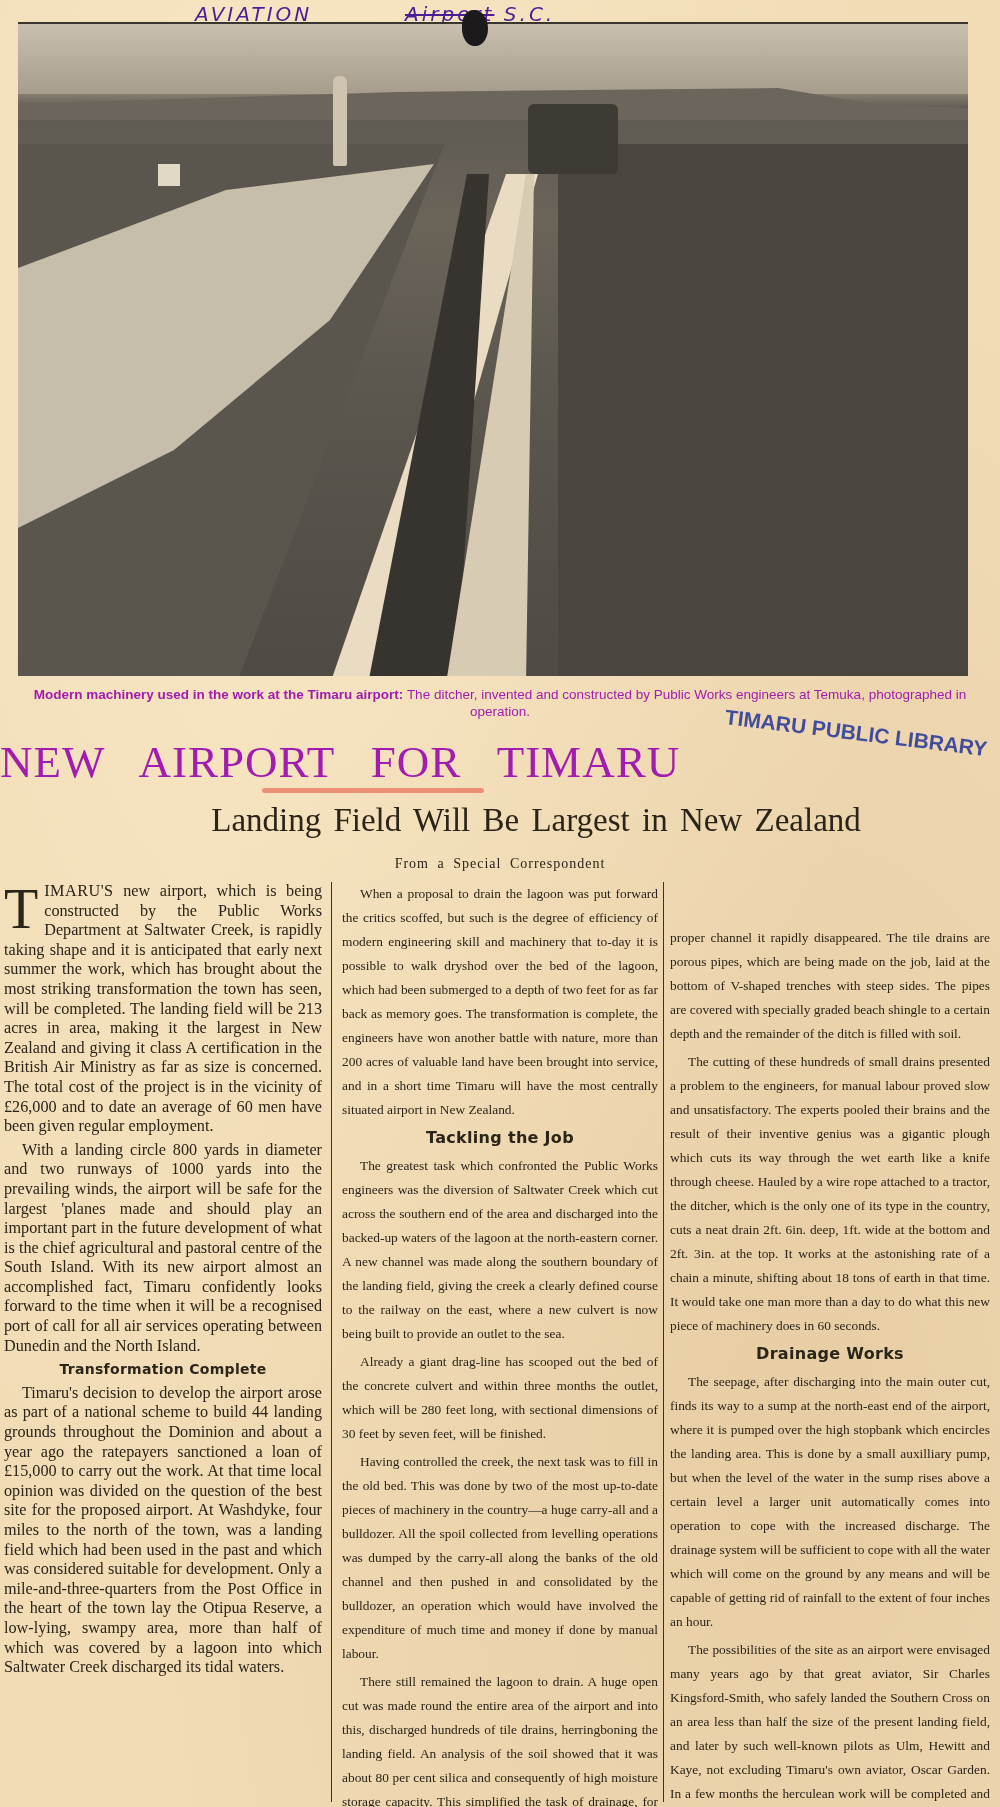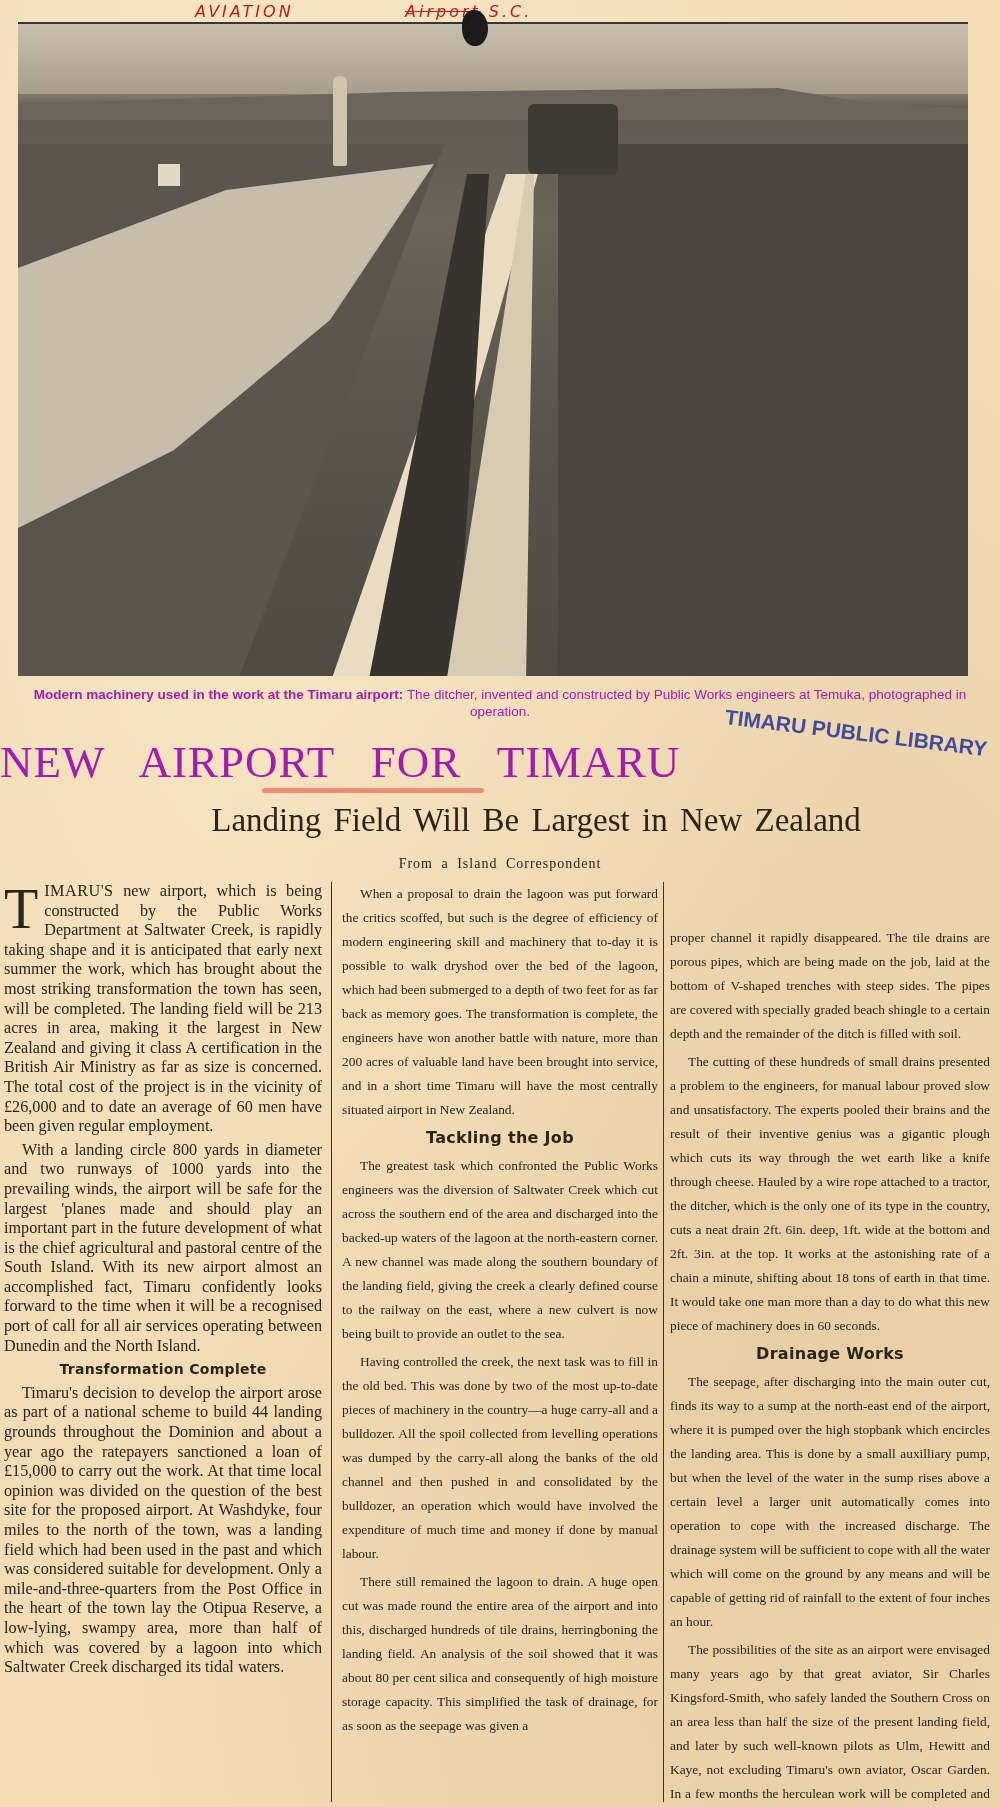--- a/index.html
+++ b/index.html
@@ -7,21 +7,21 @@
     width:1000px; height:1807px; overflow:hidden;
     background:#f1dcb6;
     background-image: radial-gradient(ellipse at 30% 20%, rgba(255,240,210,0.5), rgba(0,0,0,0) 60%),
                       radial-gradient(ellipse at 80% 80%, rgba(200,160,110,0.25), rgba(0,0,0,0) 60%);
     font-family:"DejaVu Serif", serif;
     color:#2b2418;
     position:relative;
   }
   .handwriting {
     position:absolute; top:2px; font-family:"DejaVu Sans", sans-serif;
-    color:#b91c1c; font-size:16px; font-style:italic; letter-spacing:3px;
+    color:#4c1d95; font-size:20px; font-style:italic; letter-spacing:3px;
   }
   .hw-aviation { left:195px; }
   .hw-sc { left:405px; }
   .hw-sc .struck { text-decoration:line-through; }
   .hw-underline {
     position:absolute; left:420px; top:42px; width:225px; height:3px;
     background:#2d3c8c; border-radius:2px; transform:rotate(1deg);
   }
   .ink-blot {
     position:absolute; left:462px; top:10px; width:26px; height:36px;
@@ -129,39 +129,40 @@
 <div class="caption">
   <b>Modern machinery used in the work at the Timaru airport:</b>
   <span>The ditcher, invented and constructed by Public Works engineers at Temuka, photographed in operation.</span>
 </div>
 
 <div class="stamp">TIMARU PUBLIC LIBRARY</div>
 
 <div class="headline">NEW AIRPORT FOR TIMARU</div>
 <div class="red-underline"></div>
 <div class="subhead">Landing Field Will Be Largest in New Zealand</div>
-<div class="byline">From a Island Correspondent</div>
+<div class="byline">From a Special Correspondent</div>
 
 <div class="columns">
   <div class="rule rule1"></div>
   <div class="rule rule2"></div>
 
   <div class="col col1">
     <p class="first">
       <span class="dropcap">T</span><span class="lead-caps">IMARU'S</span><span> new airport, which is being constructed by the Public Works Department at Saltwater Creek, is rapidly taking shape and it is anticipated that early next summer the work, which has brought about the most striking transformation the town has seen, will be completed. The landing field will be 213 acres in area, making it the largest in New Zealand and giving it class A certification in the British Air Ministry as far as size is concerned. The total cost of the project is in the vicinity of £26,000 and to date an average of 60 men have been given regular employment.</span>
     </p>
     <p>With a landing circle 800 yards in diameter and two runways of 1000 yards into the prevailing winds, the airport will be safe for the largest 'planes made and should play an important part in the future development of what is the chief agricultural and pastoral centre of the South Island. With its new airport almost an accomplished fact, Timaru confidently looks forward to the time when it will be a recognised port of call for all air services operating between Dunedin and the North Island.</p>
     <p class="section-head">Transformation Complete</p>
     <p>Timaru's decision to develop the airport arose as part of a national scheme to build 44 landing grounds throughout the Dominion and about a year ago the ratepayers sanctioned a loan of £15,000 to carry out the work. At that time local opinion was divided on the question of the best site for the proposed airport. At Washdyke, four miles to the north of the town, was a landing field which had been used in the past and which was considered suitable for development. Only a mile-and-three-quarters from the Post Office in the heart of the town lay the Otipua Reserve, a low-lying, swampy area, more than half of which was covered by a lagoon into which Saltwater Creek discharged its tidal waters.</p>
   </div>
 
   <div class="col col2">
     <p>When a proposal to drain the lagoon was put forward the critics scoffed, but such is the degree of efficiency of modern engineering skill and machinery that to-day it is possible to walk dryshod over the bed of the lagoon, which had been submerged to a depth of two feet for as far back as memory goes. The transformation is complete, the engineers have won another battle with nature, more than 200 acres of valuable land have been brought into service, and in a short time Timaru will have the most centrally situated airport in New Zealand.</p>
     <p class="section-head">Tackling the Job</p>
     <p>The greatest task which confronted the Public Works engineers was the diversion of Saltwater Creek which cut across the southern end of the area and discharged into the backed-up waters of the lagoon at the north-eastern corner. A new channel was made along the southern boundary of the landing field, giving the creek a clearly defined course to the railway on the east, where a new culvert is now being built to provide an outlet to the sea.</p>
+    <p>Already a giant drag-line has scooped out the bed of the concrete culvert and within three months the outlet, which will be 280 feet long, with sectional dimensions of 30 feet by seven feet, will be finished.</p>
     <p>Having controlled the creek, the next task was to fill in the old bed. This was done by two of the most up-to-date pieces of machinery in the country—a huge carry-all and a bulldozer. All the spoil collected from levelling operations was dumped by the carry-all along the banks of the old channel and then pushed in and consolidated by the bulldozer, an operation which would have involved the expenditure of much time and money if done by manual labour.</p>
     <p>There still remained the lagoon to drain. A huge open cut was made round the entire area of the airport and into this, discharged hundreds of tile drains, herringboning the landing field. An analysis of the soil showed that it was about 80 per cent silica and consequently of high moisture storage capacity. This simplified the task of drainage, for as soon as the seepage was given a</p>
   </div>
 
   <div class="col col3">
     <p class="first">proper channel it rapidly disappeared. The tile drains are porous pipes, which are being made on the job, laid at the bottom of V-shaped trenches with steep sides. The pipes are covered with specially graded beach shingle to a certain depth and the remainder of the ditch is filled with soil.</p>
     <p>The cutting of these hundreds of small drains presented a problem to the engineers, for manual labour proved slow and unsatisfactory. The experts pooled their brains and the result of their inventive genius was a gigantic plough which cuts its way through the wet earth like a knife through cheese. Hauled by a wire rope attached to a tractor, the ditcher, which is the only one of its type in the country, cuts a neat drain 2ft. 6in. deep, 1ft. wide at the bottom and 2ft. 3in. at the top. It works at the astonishing rate of a chain a minute, shifting about 18 tons of earth in that time. It would take one man more than a day to do what this new piece of machinery does in 60 seconds.</p>
     <p class="section-head">Drainage Works</p>
     <p>The seepage, after discharging into the main outer cut, finds its way to a sump at the north-east end of the airport, where it is pumped over the high stopbank which encircles the landing area. This is done by a small auxilliary pump, but when the level of the water in the sump rises above a certain level a larger unit automatically comes into operation to cope with the increased discharge. The drainage system will be sufficient to cope with all the water which will come on the ground by any means and will be capable of getting rid of rainfall to the extent of four inches an hour.</p>
     <p>The possibilities of the site as an airport were envisaged many years ago by that great aviator, Sir Charles Kingsford-Smith, who safely landed the Southern Cross on an area less than half the size of the present landing field, and later by such well-known pilots as Ulm, Hewitt and Kaye, not excluding Timaru's own aviator, Oscar Garden. In a few months the herculean work will be completed and Timaru will be able to take its place among the principal airports of the Dominion.</p>

